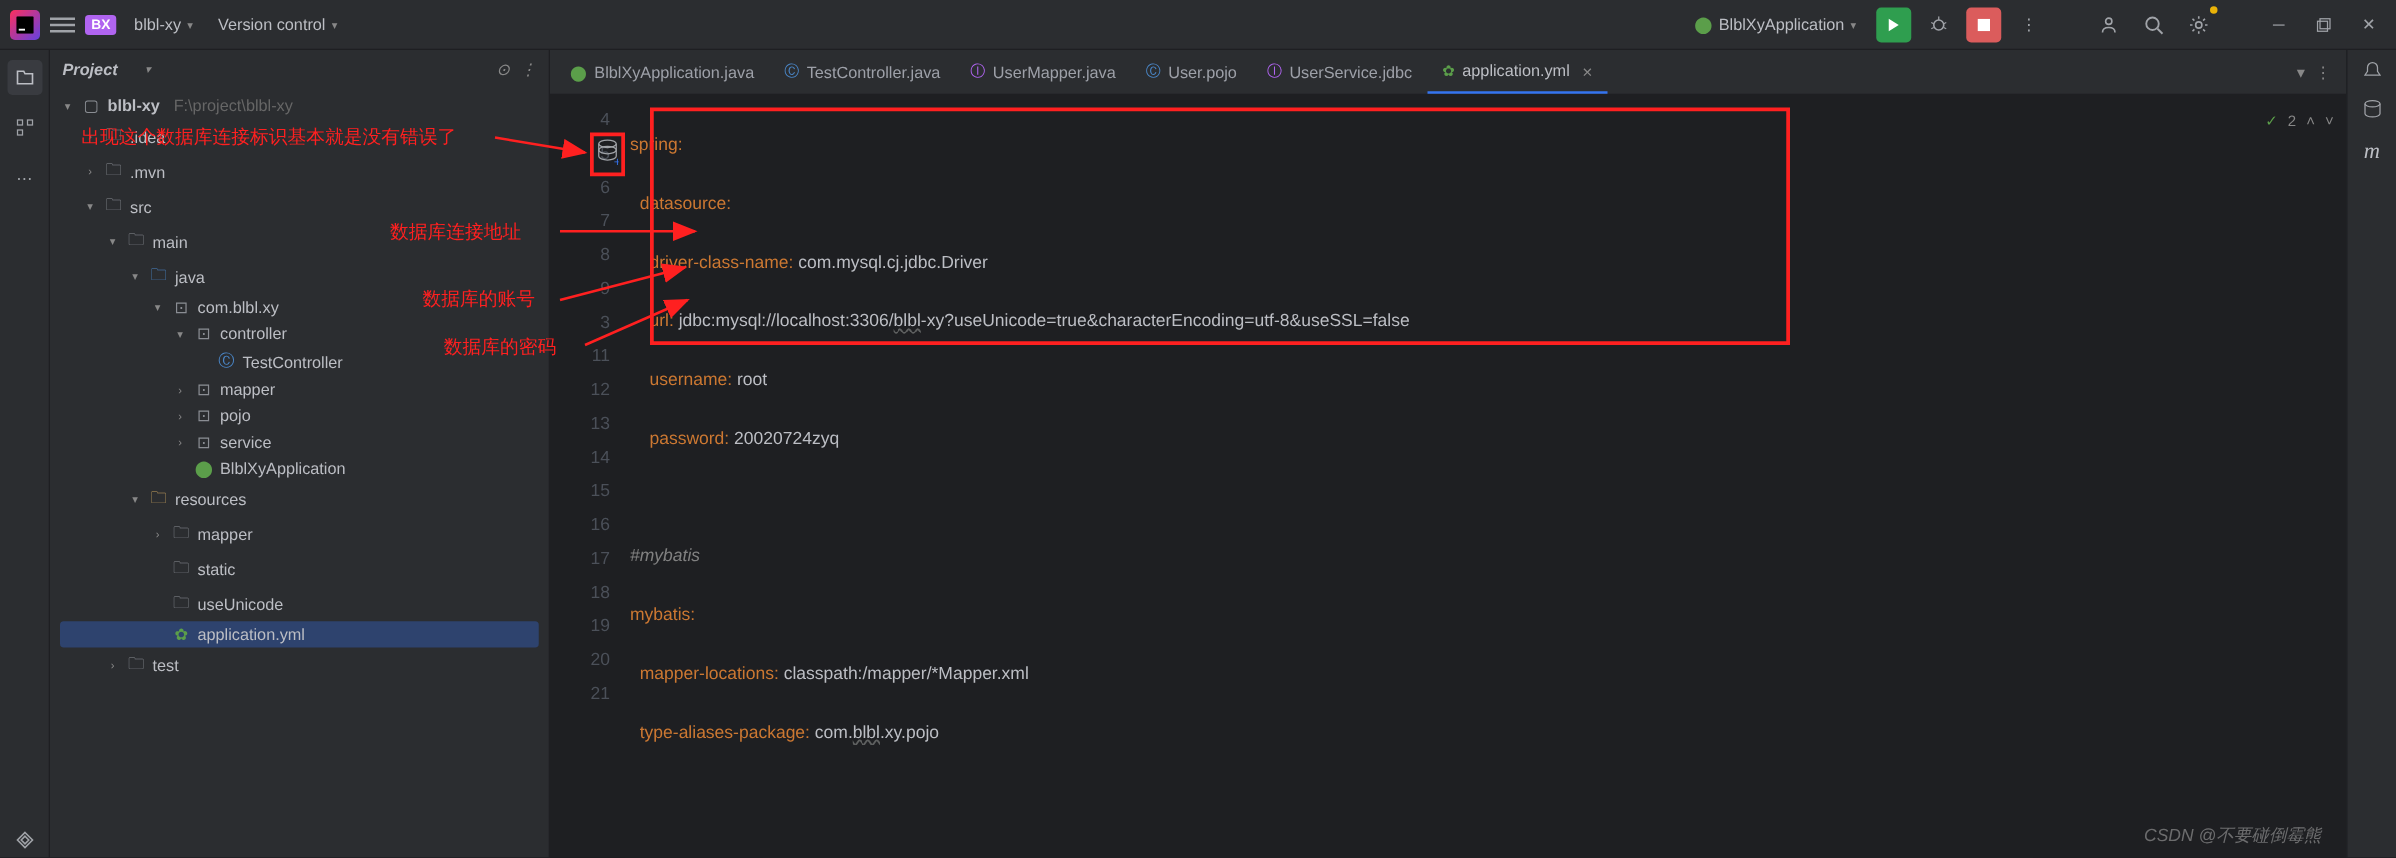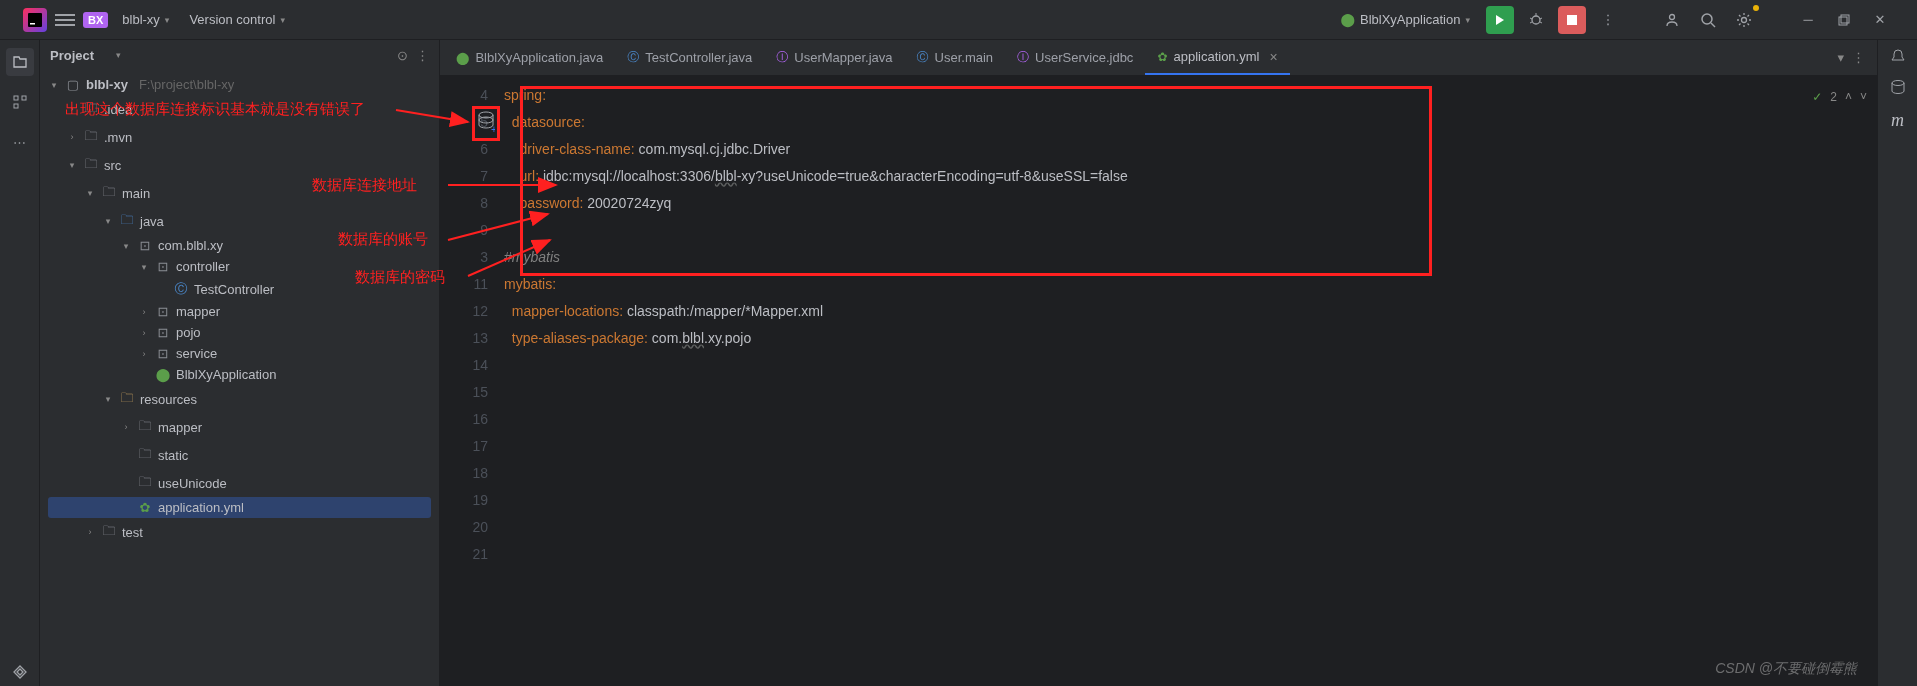--- a/index.html
+++ b/index.html
@@ -1,18 +1,18 @@
 <!DOCTYPE html>
 <html><head>
 <meta charset="utf-8">
 <style>
 * { margin: 0; padding: 0; box-sizing: border-box; font-family: "Segoe UI", Arial, sans-serif; }
 body { background: #1e1f22; color: #bcbec4; font-size: 13px; overflow: hidden; width: 1917px; height: 686px; position: relative; }
 
-.titlebar { height: 40px; background: #2b2d30; display: flex; align-items: center; padding: 0 23px; border-bottom: 1px solid #1e1f22; }
+.titlebar { height: 40px; background: #2b2d30; display: flex; align-items: center; padding: 0 8px; border-bottom: 1px solid #1e1f22; }
 .titlebar-left { display: flex; align-items: center; gap: 8px; flex: 1; }
 .titlebar-right { display: flex; align-items: center; gap: 8px; }
 .logo-badge { width: 24px; height: 24px; background: linear-gradient(135deg,#fe2f5d,#6341e0); border-radius: 4px; display: flex; align-items: center; justify-content: center; }
 .hamburger { width: 20px; display: flex; flex-direction: column; gap: 3px; cursor: pointer; }
 .hamburger span { height: 2px; background: #a0a3a8; }
 .proj-badge { background: #b064f0; color: #fff; padding: 2px 5px; border-radius: 3px; font-size: 11px; font-weight: bold; }
 .dropdown-btn { display: flex; align-items: center; gap: 5px; color: #bcbec4; cursor: pointer; padding: 4px 6px; border-radius: 4px; }
 .chev { font-size: 9px; color: #888; }
 .icon-btn { width: 28px; height: 28px; display: flex; align-items: center; justify-content: center; cursor: pointer; border-radius: 4px; color: #a0a3a8; }
 .run-btn { background: #2f9e4f; border-radius: 4px; color: #fff; }
@@ -20,21 +20,21 @@
 .run-config { display: flex; align-items: center; gap: 5px; padding: 4px 8px; }
 .run-config .green-dot { color: #5b9e4a; }
 
 .main-layout { display: flex; height: calc(100% - 40px); }
 .left-rail { width: 40px; background: #2b2d30; display: flex; flex-direction: column; align-items: center; padding-top: 8px; gap: 12px; border-right: 1px solid #1e1f22; }
 .left-rail .rail-icon { width: 28px; height: 28px; display: flex; align-items: center; justify-content: center; cursor: pointer; color: #a0a3a8; border-radius: 4px; }
 .left-rail .rail-icon.active { background: #393b40; }
 .right-rail { width: 40px; background: #2b2d30; display: flex; flex-direction: column; align-items: center; padding-top: 8px; gap: 12px; border-left: 1px solid #1e1f22; }
 
 .project-panel { width: 400px; background: #2b2d30; border-right: 1px solid #1e1f22; display: flex; flex-direction: column; position: relative; }
-.project-header { height: 30px; display: flex; align-items: center; padding: 0 10px; gap: 22px; }
+.project-header { height: 30px; display: flex; align-items: center; padding: 0 10px; gap: 22px; font-style: italic; }
 .project-title { font-weight: bold; }
 .project-header-icons { margin-left: auto; display: flex; gap: 8px; color: #888; }
 
 .tree { padding: 4px 8px; overflow-y: auto; flex: 1; position: relative; }
 .tree-item { display: flex; align-items: center; gap: 5px; padding: 3px 4px; cursor: pointer; border-radius: 3px; white-space: nowrap; }
 .tree-item.selected { background: #2e436e; }
 .tree-chev { width: 12px; font-size: 9px; color: #888; display: inline-flex; justify-content: center; }
 .tree-icon { width: 16px; text-align: center; }
 .folder-icon { color: #8a8d93; }
 .java-icon { color: #4a86c7; }
@@ -45,21 +45,21 @@
 .tab-bar { height: 36px; background: #2b2d30; display: flex; align-items: center; padding: 0 4px; border-bottom: 1px solid #1e1f22; }
 .tab { display: flex; align-items: center; gap: 6px; padding: 0 12px; height: 100%; cursor: pointer; color: #9da0a8; }
 .tab.active { color: #bcbec4; border-bottom: 2px solid #3574f0; }
 .tab .file-icon { font-size: 12px; }
 .tab .close-x { color: #888; font-size: 14px; margin-left: 4px; }
 .tab-tools { margin-left: auto; display: flex; gap: 8px; padding-right: 8px; color: #888; }
 
 .editor-body { flex: 1; display: flex; position: relative; }
 .gutter { width: 60px; background: #1e1f22; text-align: right; padding-right: 12px; color: #4b5059; font-family: "JetBrains Mono", Consolas, monospace; font-size: 14px; line-height: 27px; padding-top: 6px; }
 .code { flex: 1; font-family: "JetBrains Mono", Consolas, monospace; font-size: 14px; line-height: 27px; padding: 6px 0 0 4px; position: relative; }
-.code-line { white-space: pre; }
+.code-line { white-space: pre; margin-top: 20px; }
 .yaml-key { color: #cc7832; }
 .yaml-value { color: #bcbec4; }
 .yaml-comment { color: #808080; font-style: italic; }
 .underline { text-decoration: underline wavy #5e6060; }
 
 .red-box { position: absolute; border: 3px solid #ff2020; pointer-events: none; }
 .red-annotation { position: absolute; color: #ff2020; font-size: 15px; font-weight: 400; pointer-events: none; }
 .arrow-svg { position: absolute; pointer-events: none; }
 
 .status-right { position: absolute; top: 90px; right: 50px; display: flex; align-items: center; gap: 8px; color: #888; font-size: 12px; }
@@ -294,21 +294,21 @@
       <div class="tab">
           <span class="file-icon class-icon">Ⓒ</span>
           <span>TestController.java</span>
         </div>
       <div class="tab">
           <span class="file-icon" style="color:#b064f0">Ⓘ</span>
           <span>UserMapper.java</span>
         </div>
       <div class="tab">
           <span class="file-icon class-icon">Ⓒ</span>
-          <span>User.main</span>
+          <span>User.pojo</span>
         </div>
       <div class="tab">
           <span class="file-icon" style="color:#b064f0">Ⓘ</span>
           <span>UserService.jdbc</span>
         </div>
       <div class="tab active">
           <span class="file-icon spring-icon">✿</span>
           <span>application.yml</span>
           <span class="close-x">×</span>
         </div>
@@ -336,20 +336,21 @@
         <div>18</div>
         <div>19</div>
         <div>20</div>
         <div>21</div>
       </div>
       <div class="code">
 <div class="code-line"><span class="yaml-key">spring</span><span class="yaml-key">:</span></div>
 <div class="code-line">  <span class="yaml-key">datasource</span><span class="yaml-key">:</span></div>
 <div class="code-line">    <span class="yaml-key">driver-class-name</span><span class="yaml-key">:</span> <span class="yaml-value">com.mysql.cj.jdbc.Driver</span></div>
 <div class="code-line">    <span class="yaml-key">url</span><span class="yaml-key">:</span> <span class="yaml-value">jdbc:mysql://localhost:3306/<span class="underline">blbl</span>-xy?useUnicode=true&amp;characterEncoding=utf-8&amp;useSSL=false</span></div>
+<div class="code-line">    <span class="yaml-key">username</span><span class="yaml-key">:</span> <span class="yaml-value">root</span></div>
 <div class="code-line">    <span class="yaml-key">password</span><span class="yaml-key">:</span> <span class="yaml-value">20020724zyq</span></div>
 <div class="code-line"> </div>
 <div class="code-line"><span class="yaml-comment">#mybatis</span></div>
 <div class="code-line"><span class="yaml-key">mybatis</span><span class="yaml-key">:</span></div>
 <div class="code-line">  <span class="yaml-key">mapper-locations</span><span class="yaml-key">:</span> <span class="yaml-value">classpath:/mapper/*Mapper.xml</span></div>
 <div class="code-line">  <span class="yaml-key">type-aliases-package</span><span class="yaml-key">:</span> <span class="yaml-value"><span>com.</span><span class="underline">blbl</span><span>.xy.pojo</span></span></div>
       </div>
 
       <div style="position:absolute;left:32px;top:30px;border:3px solid #ff2020;padding:2px">
         <svg width="18" height="22" viewBox="0 0 18 22">

